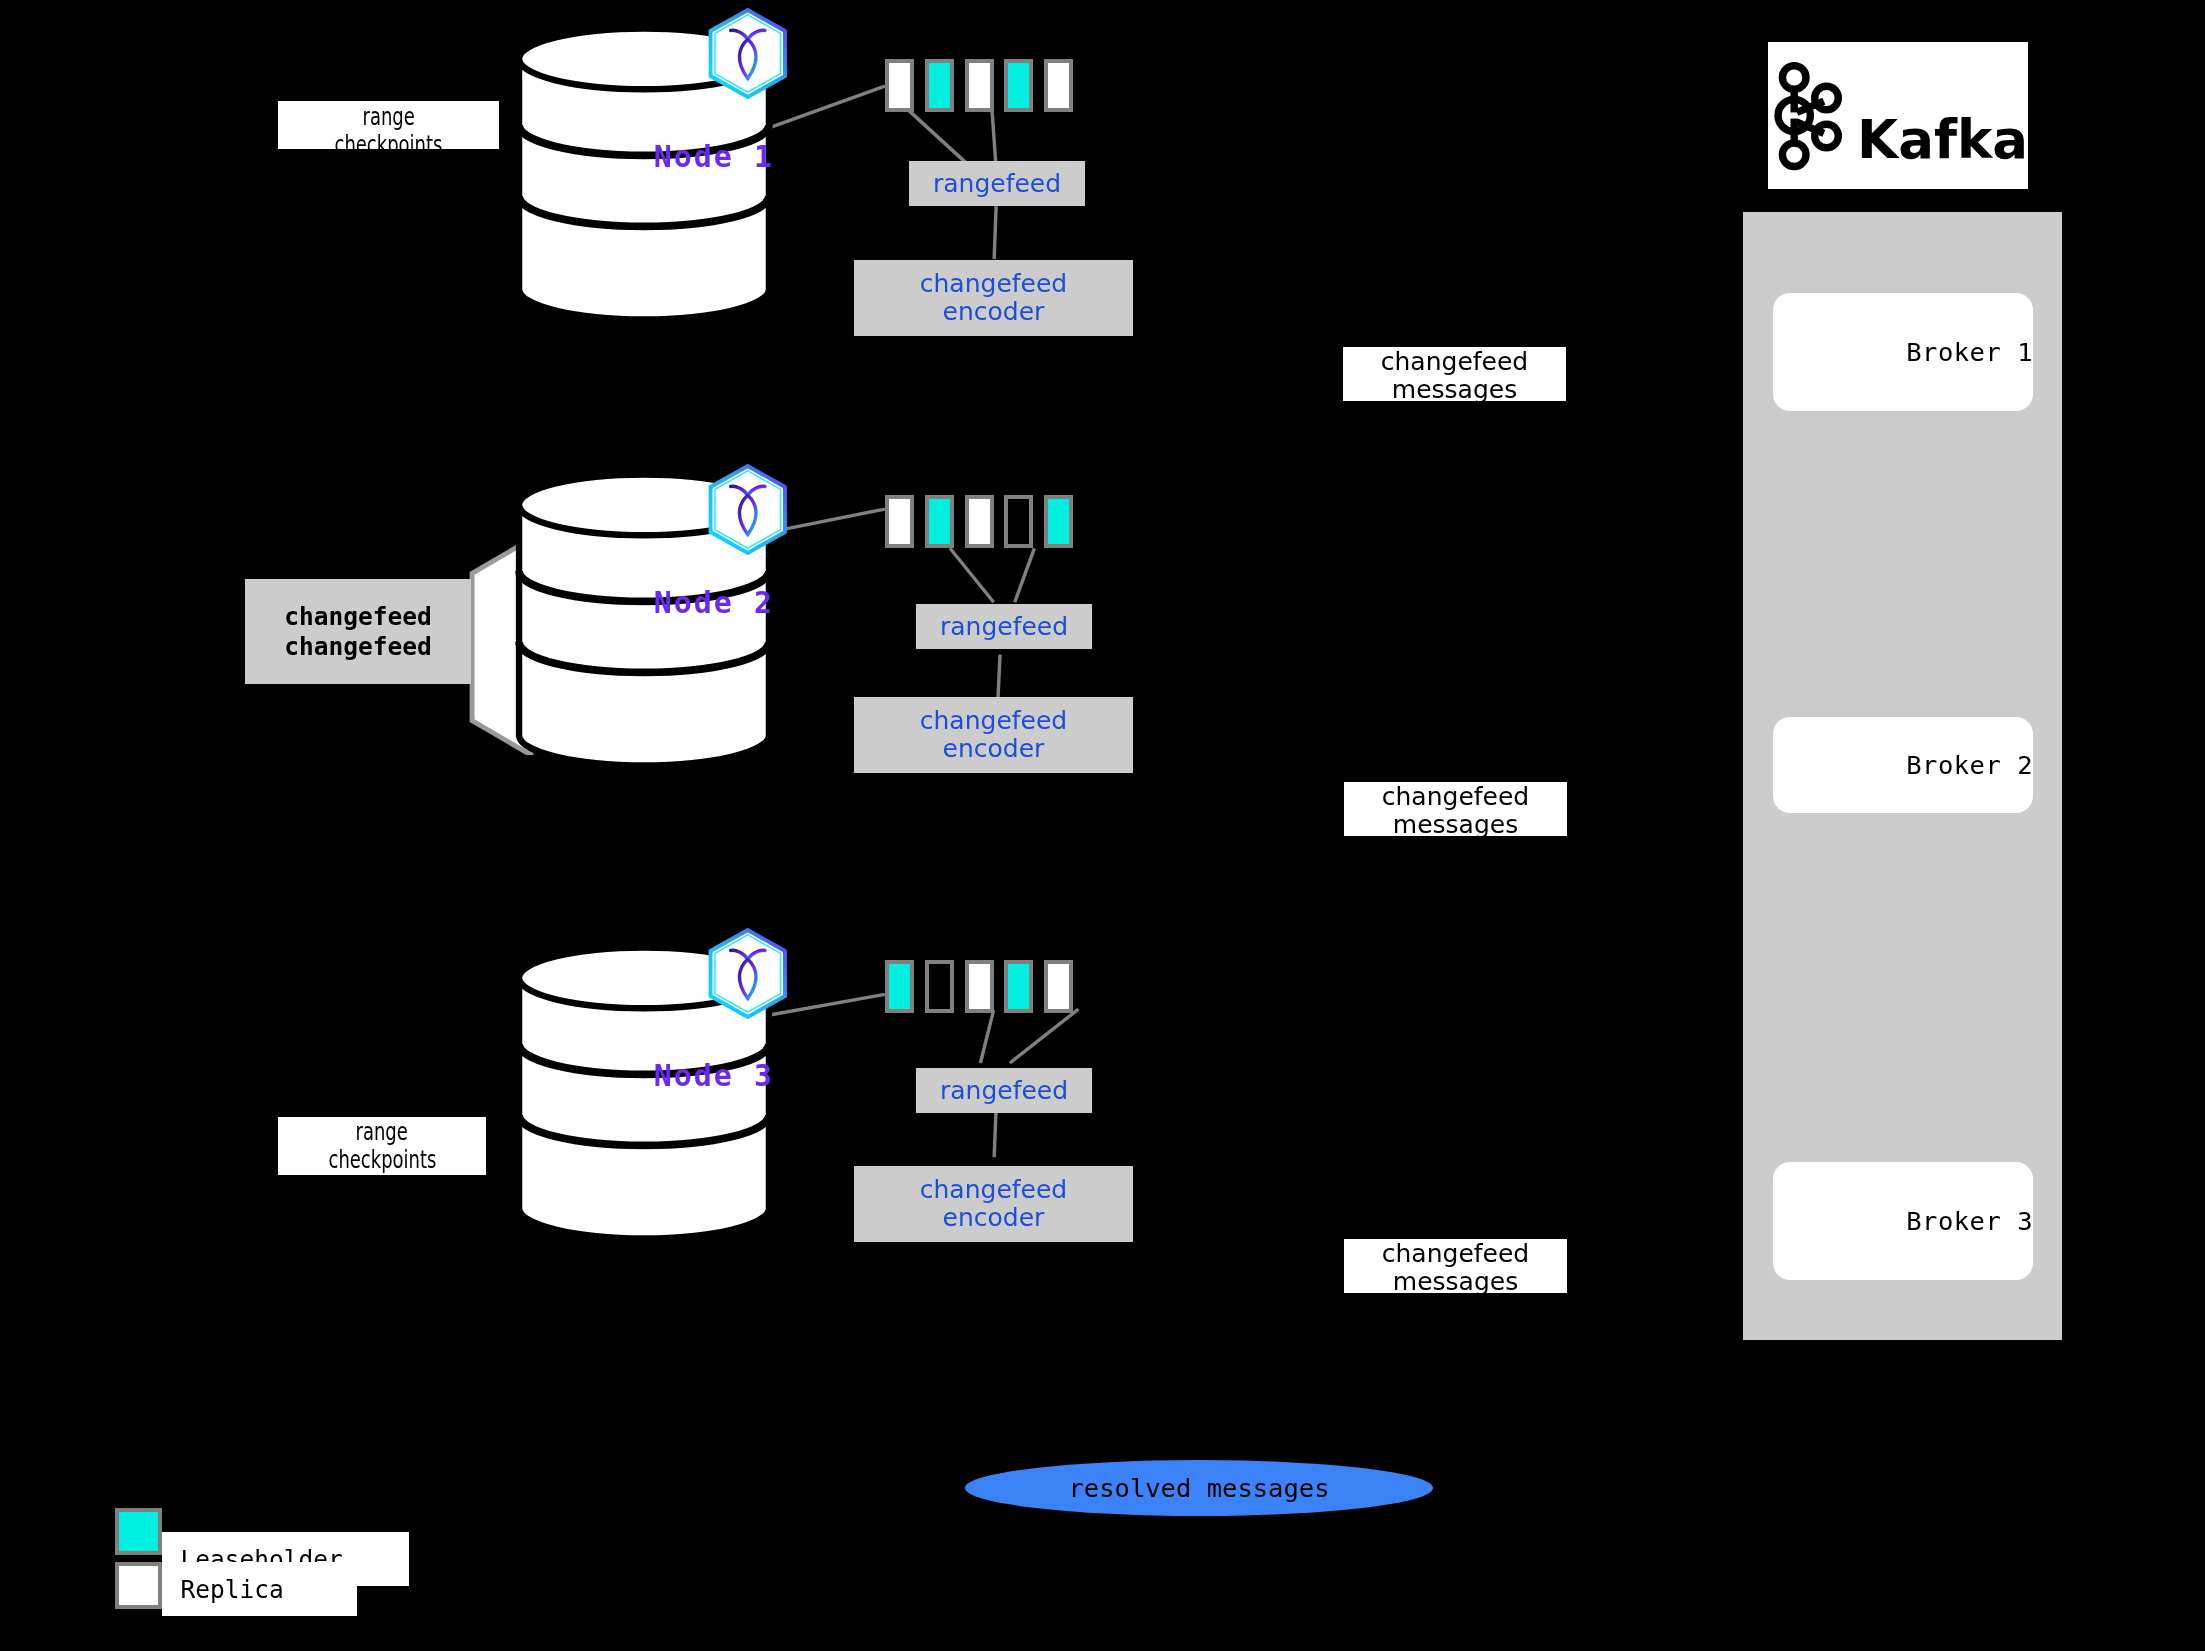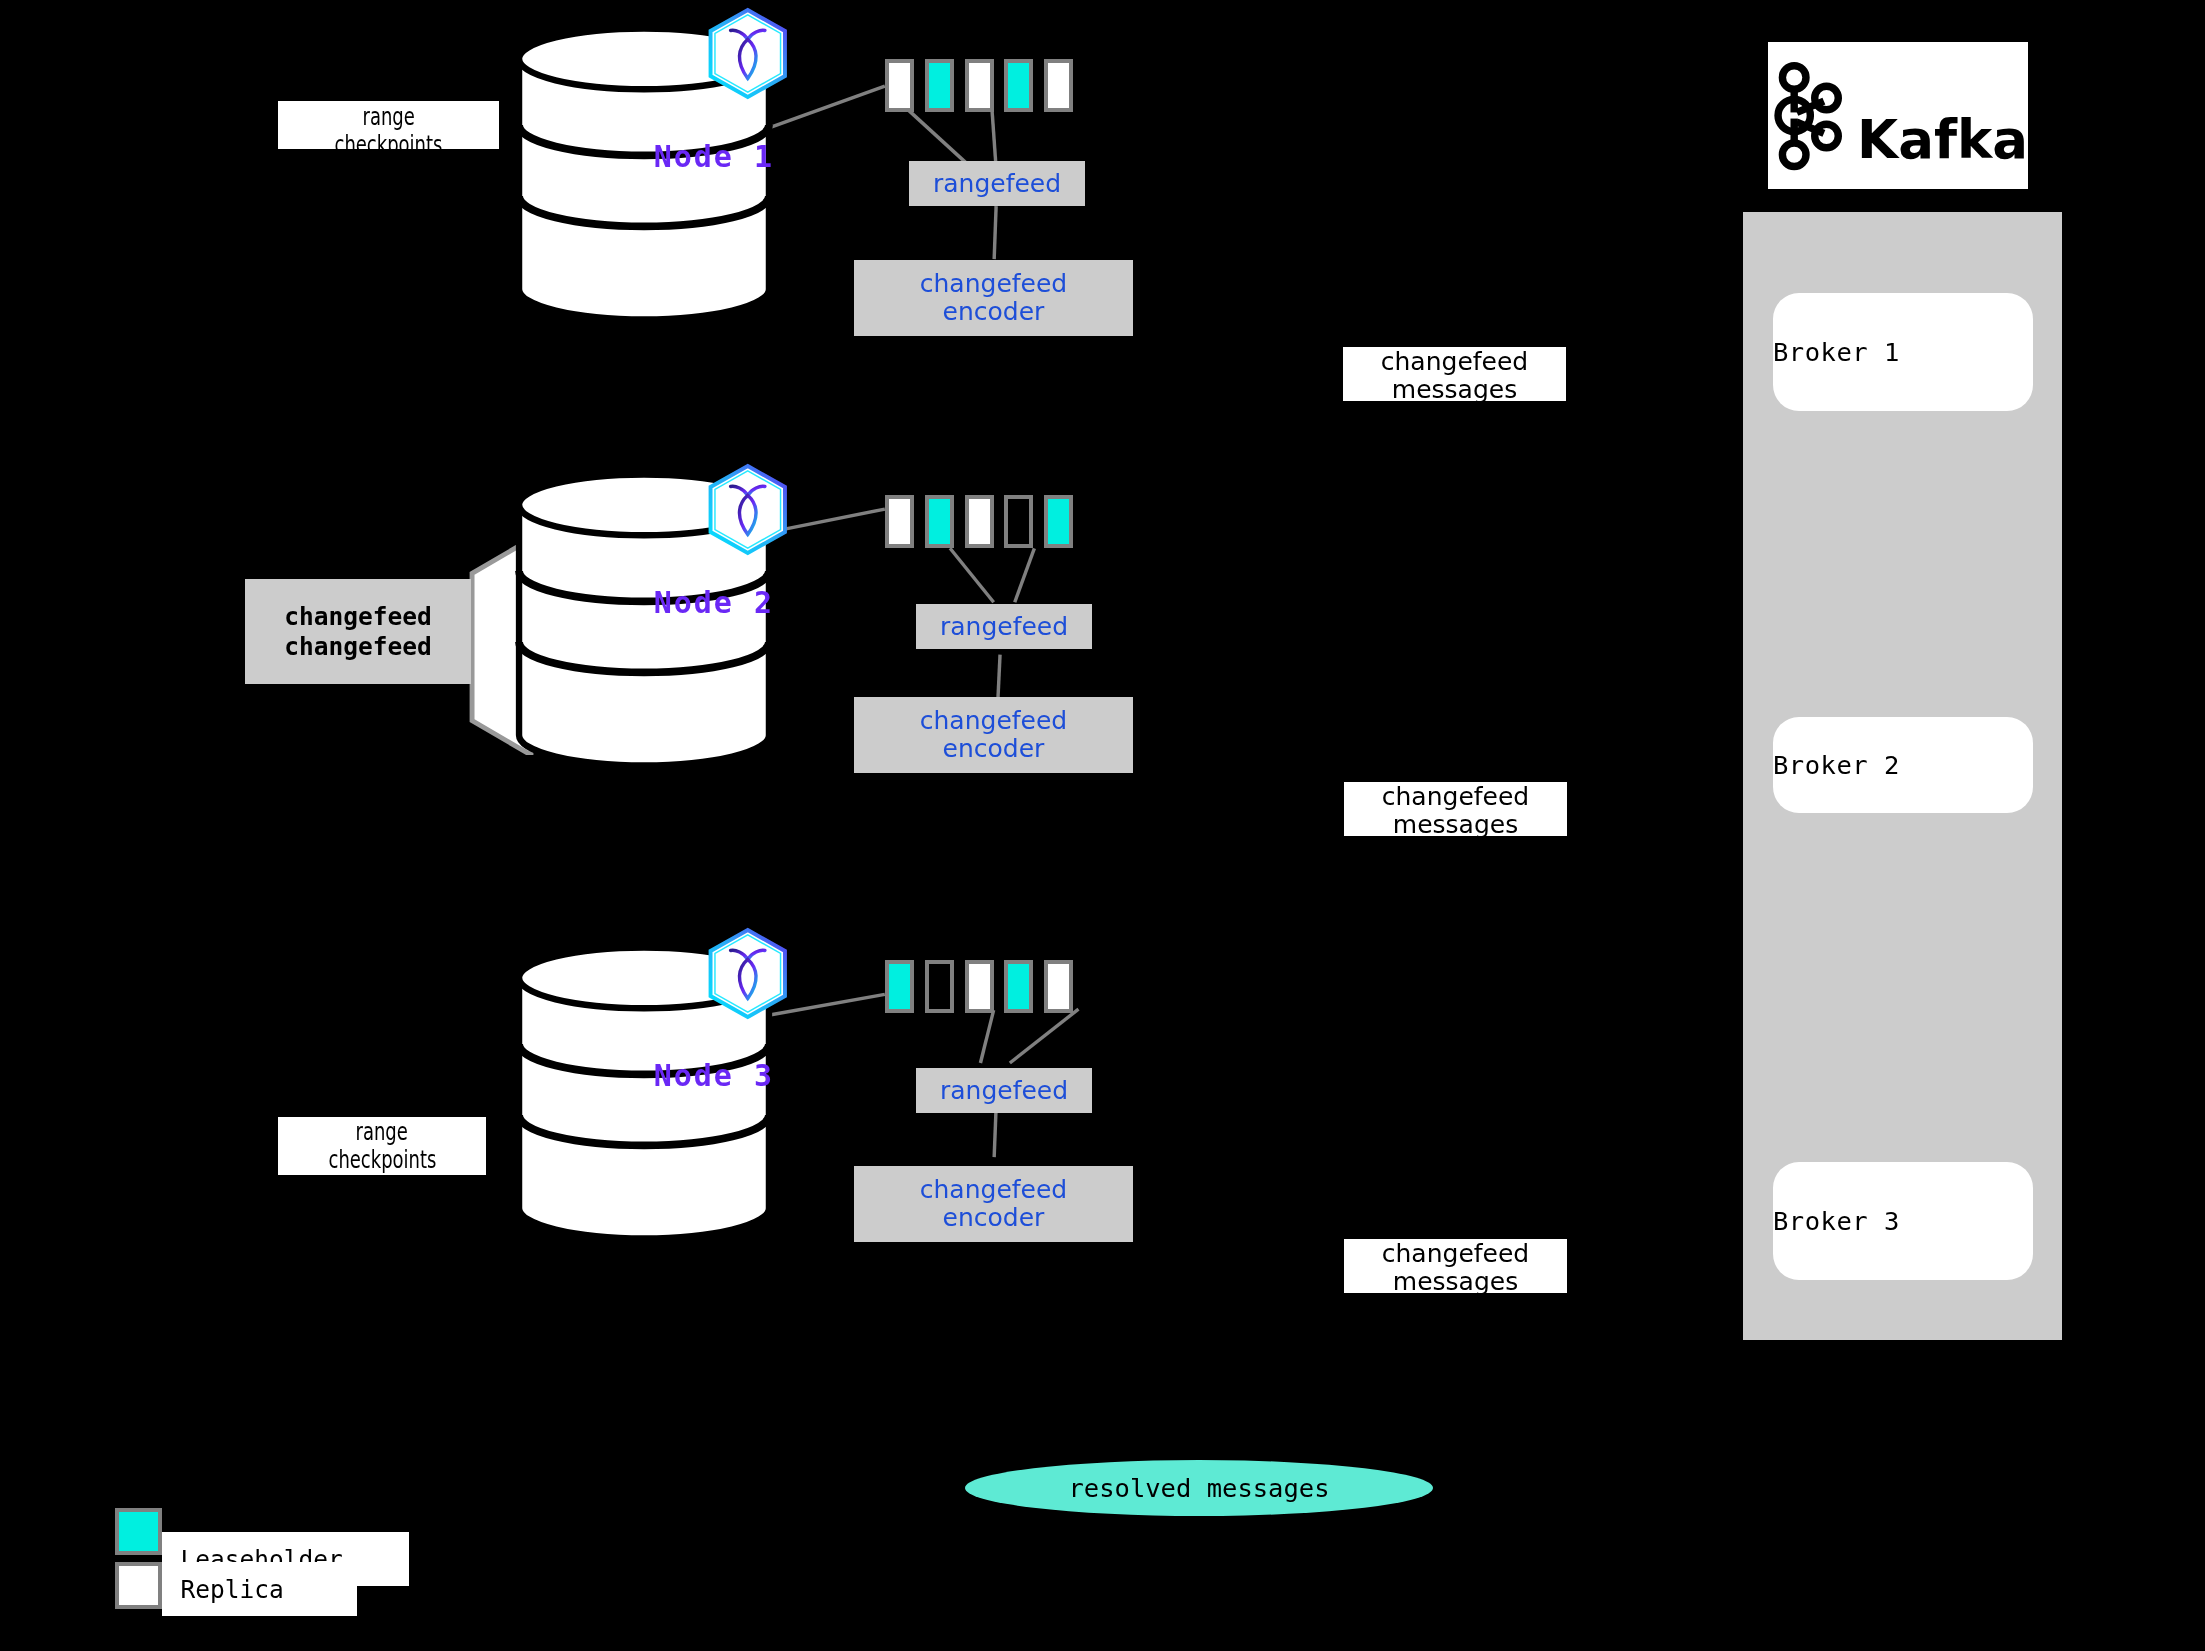--- a/index.html
+++ b/index.html
@@ -120,34 +120,34 @@
     align-items: center;
     justify-content: center;
   }
   .kafka-panel {
     position: absolute;
     background: #CCCCCC;
   }
   .broker {
     position: absolute;
     background: #FFFFFF;
-    border-radius: 26px;
+    border-radius: 17px;
     color: #000000;
     font-family: "DejaVu Sans Mono", monospace;
     font-size: 25.5px;
     letter-spacing: 0.5px;
     display: flex;
     align-items: center;
-    justify-content: flex-start;
+    justify-content: flex-end;
   }
 
   
   .pill {
     position: absolute;
-    background: #5eead4;
+    background: #3b82f6;
     border-radius: 50% / 50%;
     color: #000000;
     font-family: "DejaVu Sans Mono", monospace;
     font-size: 25.5px;
     display: flex;
     align-items: center;
     justify-content: center;
   }
 
   

